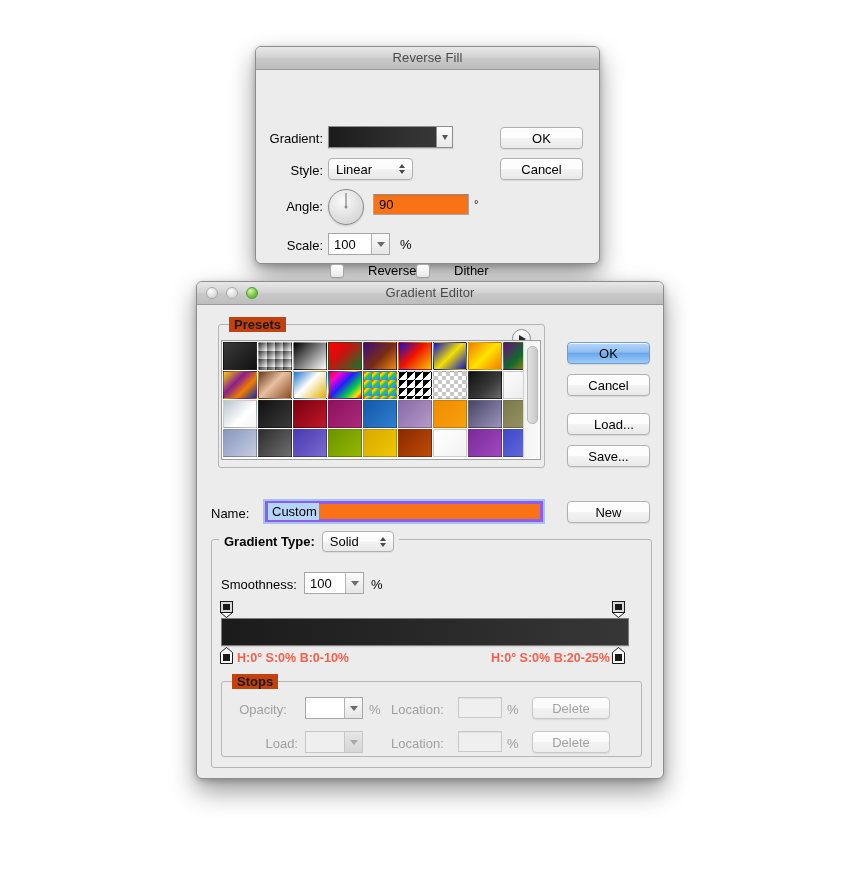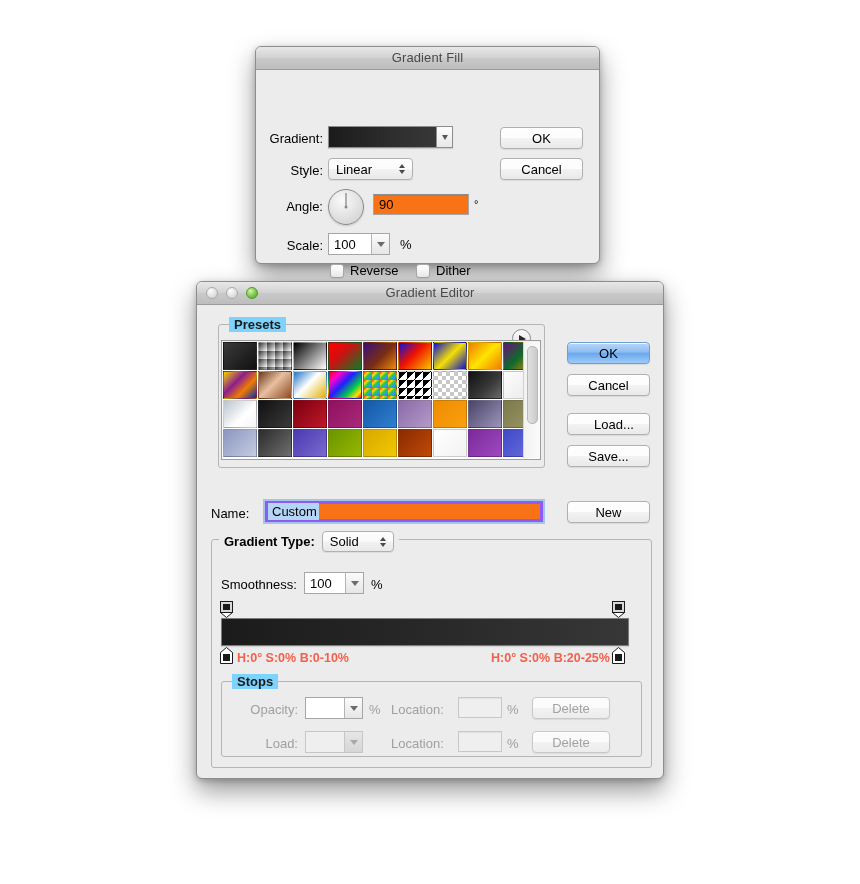--- a/index.html
+++ b/index.html
@@ -133,21 +133,21 @@
     border-left: 1px solid #b4b4b4;
     display: flex; align-items: center; justify-content: center;
     cursor: default;
   }
   .combo .cbtn i { width:0;height:0;border-left:4px solid transparent;border-right:4px solid transparent;border-top:5px solid #6b6b6b; }
   .combo.disabled .cfield { background:#efefef; border-color:#c6c6c6; }
   .combo.disabled .cbtn { background: linear-gradient(to bottom,#e6e6e6,#d6d6d6); border-color:#c6c6c6; }
   .combo.disabled .cbtn i { border-top-color:#a8a8a8; }
 
   
-  .cbrow { display: flex; align-items: center; gap: 6px; }
+  .cbrow { display: flex; align-items: center; gap: 24px; }
   .cbox {
     width: 14px; height: 14px; box-sizing: border-box;
     background: linear-gradient(to bottom, #ffffff, #f0f0f0);
     border: 1px solid #a9a9a9;
     border-radius: 3px;
     position: relative;
     box-shadow: 0 1px 1px rgba(0,0,0,.06);
     cursor: default;
   }
   .cbox.checked::after {
@@ -162,21 +162,21 @@
 
   
   .group {
     position: absolute;
     border: 1px solid #b5b5b5;
     border-radius: 3px;
   }
   .group > .legend {
     position: absolute;
     top: -8px; left: 10px;
-    background: #7dd3fc;
+    background: #c2410c;
     padding: 0 5px;
     font-size: 13px;
     font-weight: bold;
     color: #1a1a1a;
   }
 
   
   #gradient-fill { left: 255px; top: 46px; width: 343px; height: 216px; }
 
   .gradient-swatch {
@@ -319,21 +319,21 @@
     background: linear-gradient(to bottom,#fbfbfb 0%,#fbfbfb 48%,#f2f2f2 52%,#ececec 100%);
     border-color:#c8c8c8;
   }
 </style>
 </head>
 <body>
 
 <div class="dialog" id="gradient-fill">
 
   <div class="titlebar">
-    <div class="title">Gradient Fill</div>
+    <div class="title">Reverse Fill</div>
   </div>
 
   <div class="lbl" style="position:absolute;left:12px;top:84px;width:55px;text-align:right;">Gradient:</div>
   <div class="gradient-swatch" style="left: 72px; top: 79px; width: 125px; height: 22px; position: absolute; background: linear-gradient(to right, rgb(27, 27, 27), rgb(47, 47, 47) 55%, rgb(58, 58, 58));">
     <div class="pop">
         <i></i>
       </div>
   </div>
 
   <div class="lbl" style="position:absolute;left:12px;top:116px;width:55px;text-align:right;">Style:</div>
@@ -508,21 +508,21 @@
       </svg>
     </div>
 
     <div class="annot" style="left:40px;top:347px;color:#f4604c;">H:0° S:0% B:0-10%</div>
     <div class="annot" style="left:294px;top:347px;color:#f4604c;">H:0° S:0% B:20-25%</div>
 
     <div class="group" style="left:24px;top:377px;width:419px;height:74px;">
       <span class="legend">Stops</span>
     </div>
 
-    <div class="lbl dim" style="position:absolute;left:31px;top:398px;width:70px;text-align:right;">Opacity:</div>
+    <div class="lbl dim" style="position:absolute;left:31px;top:398px;width:70px;text-align:center;">Opacity:</div>
     <div class="combo" style="position:absolute;left:108px;top:393px;width:58px;height:22px;">
       <div class="cfield"></div>
       <div class="cbtn">
           <i></i>
         </div>
     </div>
     <div class="lbl dim" style="position:absolute;left:172px;top:398px;">%</div>
 
     <div class="lbl dim" style="position:absolute;left:194px;top:398px;">Location:</div>
     <div class="field disabled" style="position:absolute;left:261px;top:393px;width:44px;height:21px;">

